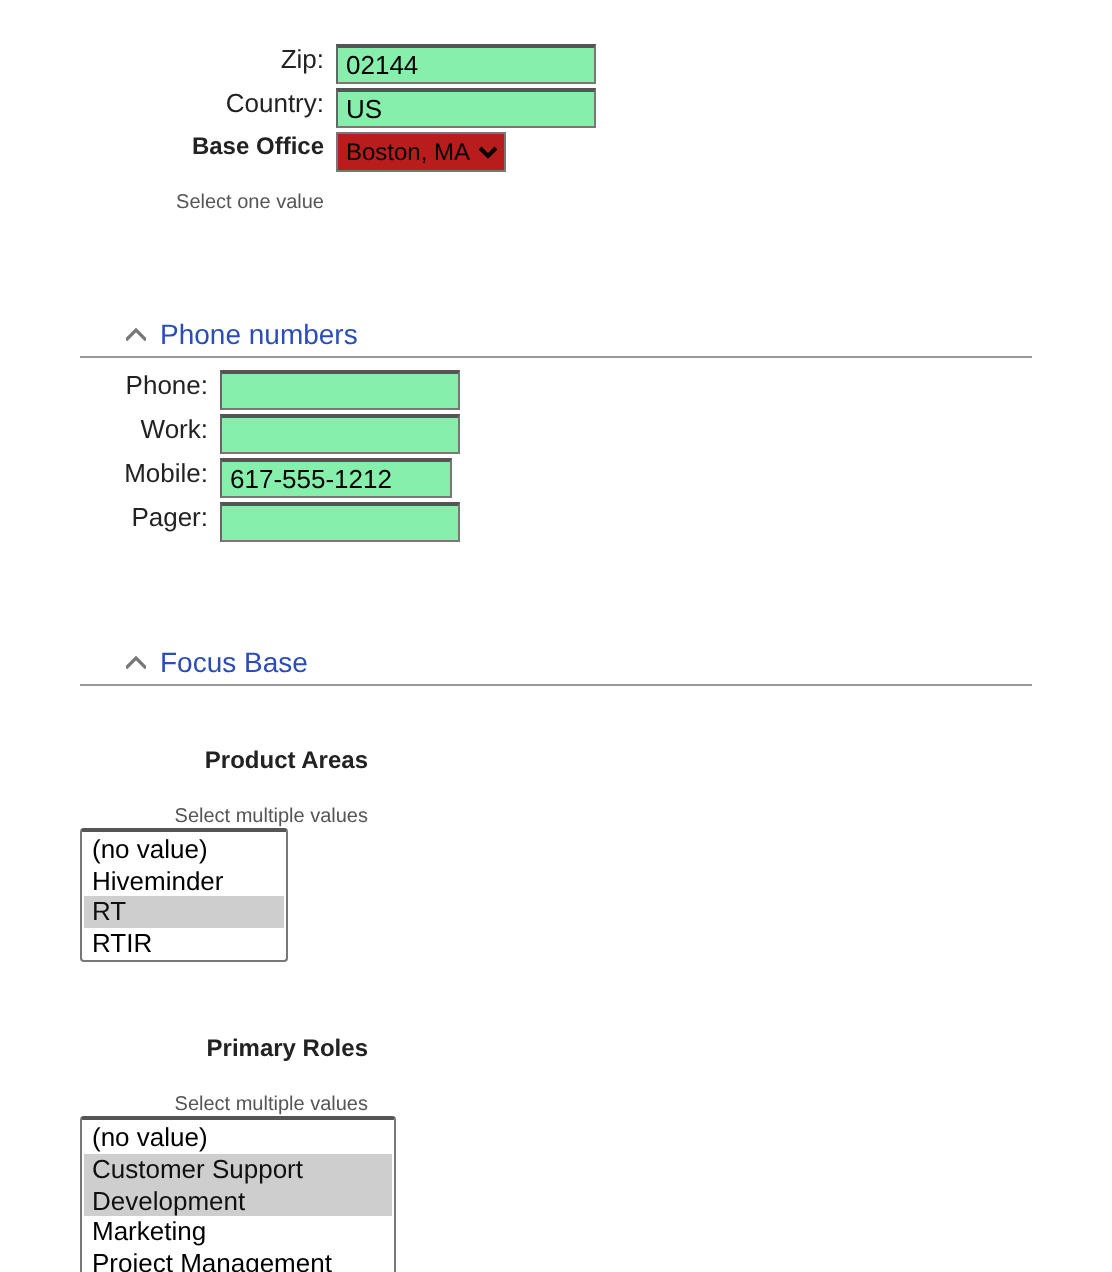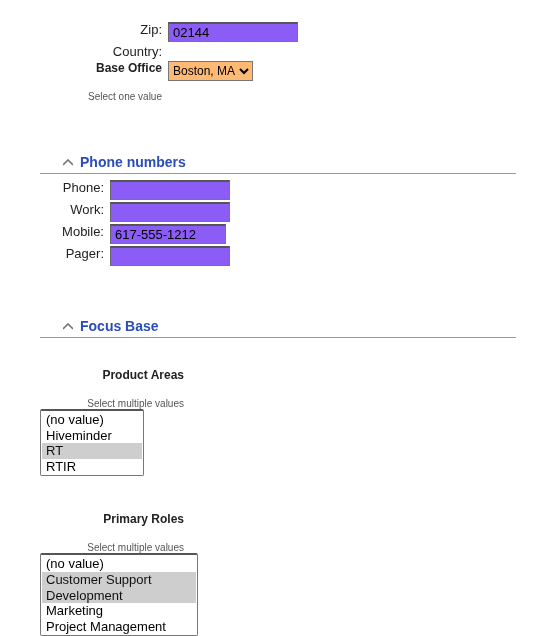--- a/index.html
+++ b/index.html
@@ -38,31 +38,31 @@
   }
   .lbl.bold .main { font-weight: bold; font-size: 12px; }
   input[type="text"] {
     font-family: inherit;
     font-size: 13px;
     height: 20px;
     padding: 1px 4px;
     border: 1px solid #777;
     border-top: 2px solid #555;
     border-left: 1px solid #666;
-    background: #8b5cf6;
+    background: #86efac;
   }
   .w-med { width: 130px; }
   .w-mobile { width: 116px; }
   .w-empty { width: 120px; }
   select.single {
     font-family: inherit;
     font-size: 12px;
     height: 20px;
     border: 1px solid #777;
-    background: #fdba74;
+    background: #b91c1c;
   }
   select.multi {
     font-family: inherit;
     font-size: 13px;
     border: 1px solid #777;
     border-top: 2px solid #555;
     background: #fff;
     padding: 1px;
   }
   select.multi option {
@@ -81,37 +81,38 @@
   .section-header .chev {
     width: 12px;
     display: inline-flex;
     justify-content: center;
     align-items: center;
     margin-right: 6px;
     color: #666;
   }
   .section-header .title {
     color: #2a4db9;
-    font-weight: bold;
+    font-weight: normal;
     font-size: 14px;
   }
   .chev svg { display: block; }
 </style>
 </head>
 <body>
 
 <div class="form-container">
 
   <div class="row">
     <label class="lbl">Zip:</label>
     <input type="text" class="w-med" value="02144" style="">
   </div>
 
   <div class="row">
     <label class="lbl">Country:</label>
+    <input type="text" class="w-med" value="US" style="">
   </div>
 
   <div class="row">
     <label class="lbl bold">
       <span class="main">Base Office</span>
       <span class="hint">Select one value</span>
     </label>
     <select class="single" id="base-office-select"><option>Boston, MA</option></select>
   </div>
 

